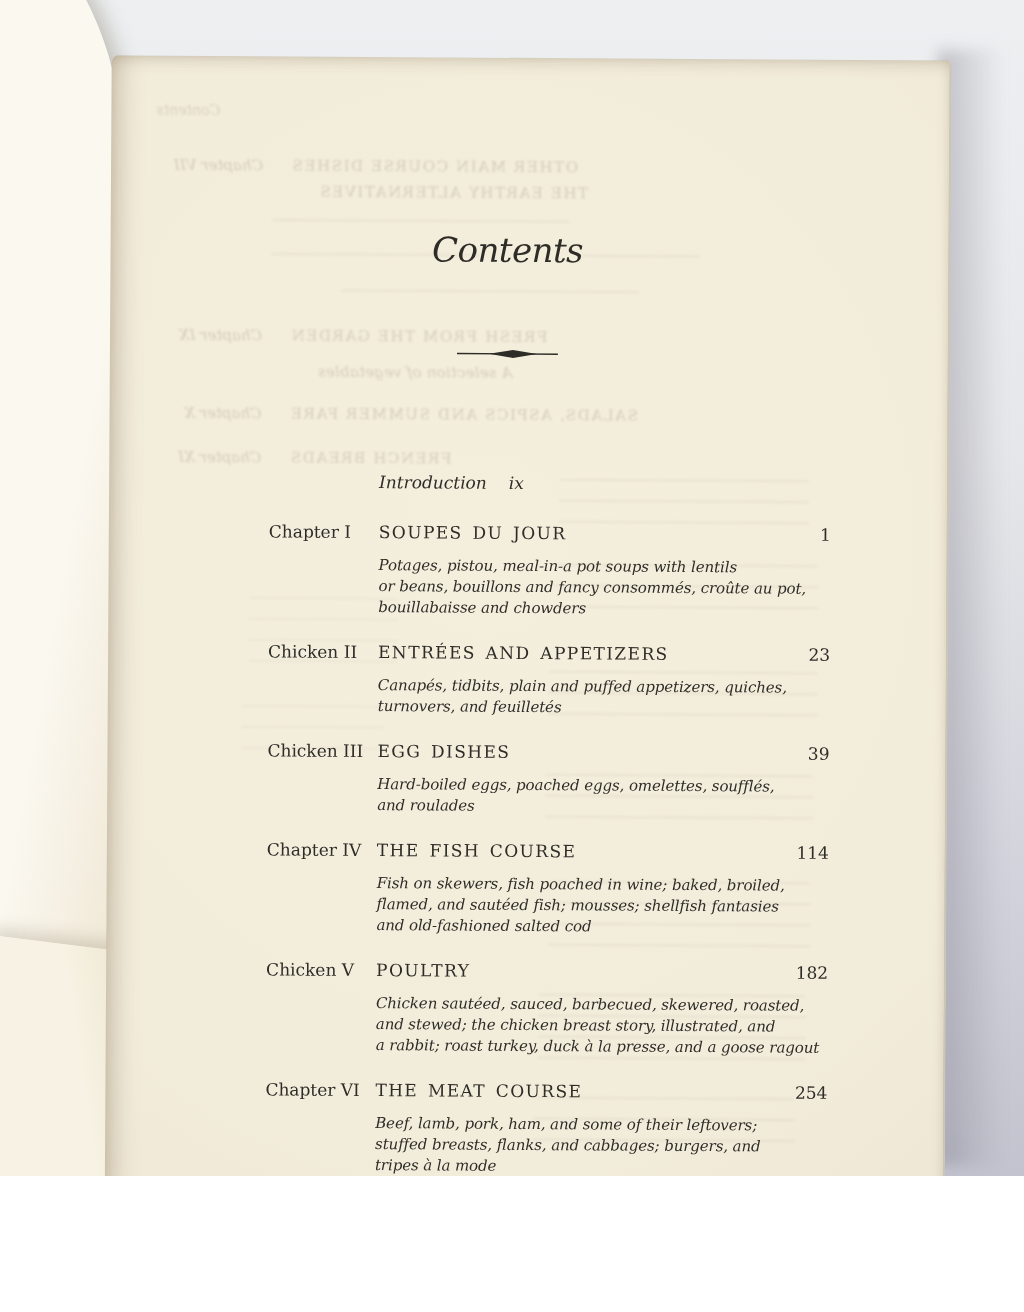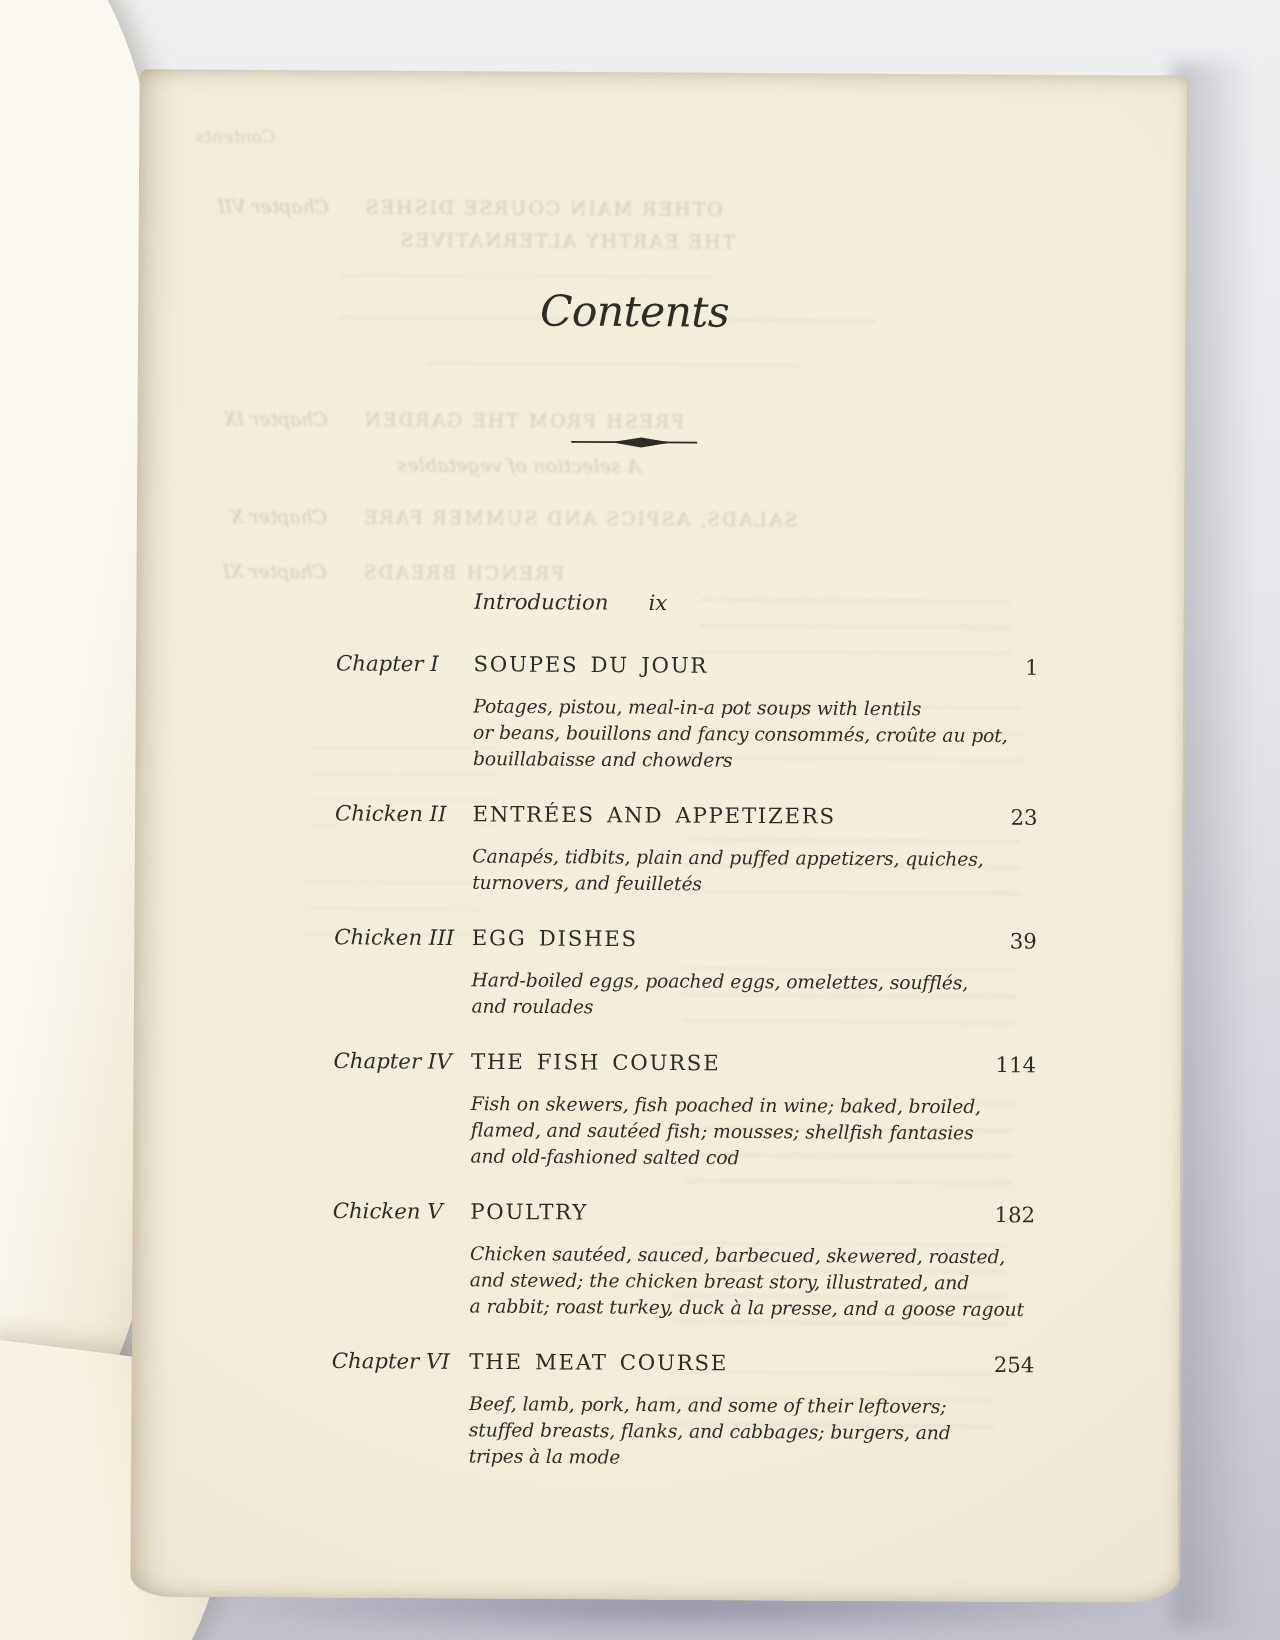--- a/index.html
+++ b/index.html
@@ -2,21 +2,21 @@
 <html style="--background-top: #edeff1; --background-bottom: #c3c3cf; --paper: #f2ecdb; --ink: #2e2c27; --ghost-ink: #7b7157;"><head>
 <meta charset="utf-8">
 <style>
   :root{
     --bg-top:#edeff1; --bg-bottom:#c3c3cf;
     --paper:#f2ecdb; --paper-edge:#e6dec8;
     --turned:#f8f4e9; --ink:#2e2c27; --ghost:#7b7157;
   }
   html,body{margin:0;padding:0;}
   body{font-family:"DejaVu Serif", serif; width:1024px; height:1312px; overflow:hidden;}
-  .scene{position:relative;width:1024px;height:1312px;overflow:hidden;
+  .scene{position:relative;width:1024px;height:1176px;overflow:hidden;
     background:linear-gradient(180deg,var(--bg-top) 0%,#e6e7ea 38%,#d4d4dd 72%,var(--bg-bottom) 100%);}
   
   .right-shadow{position:absolute;left:938px;top:50px;bottom:10px;width:80px;
     background:linear-gradient(90deg,rgba(130,128,140,.42),rgba(130,128,140,0) 80%);
     filter:blur(7px);}
   .bottom-shadow{position:absolute;left:120px;right:50px;bottom:8px;height:40px;
     background:radial-gradient(closest-side,rgba(70,70,95,.5),rgba(70,70,95,0));
     filter:blur(10px);}
   
   .turned-page{position:absolute;left:-46px;top:-70px;width:176px;height:1270px;
@@ -57,24 +57,24 @@
     background:repeating-linear-gradient(180deg,rgba(123,113,87,.65) 0 3px,rgba(0,0,0,0) 3px 21px);
     opacity:.085;filter:blur(1.3px);}
   .stripe.light{opacity:.06;}
   
   .title{position:absolute;left:397px;top:172px;transform:translateX(-50%);
     font-style:italic;font-weight:normal;font-size:34px;letter-spacing:-.5px;margin:0;}
   .divider{position:absolute;left:347px;top:290px;}
   .toc{position:absolute;left:160px;top:415px;width:562px;}
   .intro-row{display:grid;grid-template-columns:110px 1fr;margin-bottom:30px;
     font-style:italic;font-size:17px;line-height:20px;}
-  .intro-page{margin-left:32px;font-style:italic;}
+  .intro-page{margin-left:22px;font-style:italic;}
   .chapter{margin-bottom:24px;}
   .head{display:grid;grid-template-columns:110px 1fr 70px;align-items:baseline;line-height:20px;}
-  .c-label{font-style:italic;font-size:17px;}
+  .c-label{font-size:17px;}
   .c-title{font-size:17px;letter-spacing:1.4px;word-spacing:3px;}
   .c-num{font-size:17px;text-align:right;}
   .desc{grid-column:2 / -1;margin-top:13px;margin-left:110px;}
   .desc-line{font-style:italic;font-size:15px;line-height:21px;letter-spacing:-.1px;white-space:nowrap;}
 </style>
 </head>
 <body>
 
 <div class="scene">
   <div class="right-shadow"></div>

